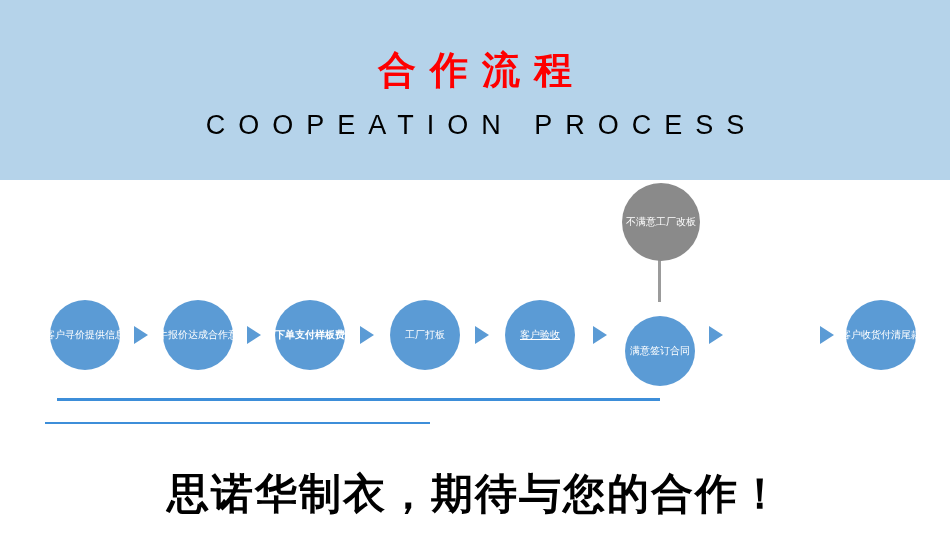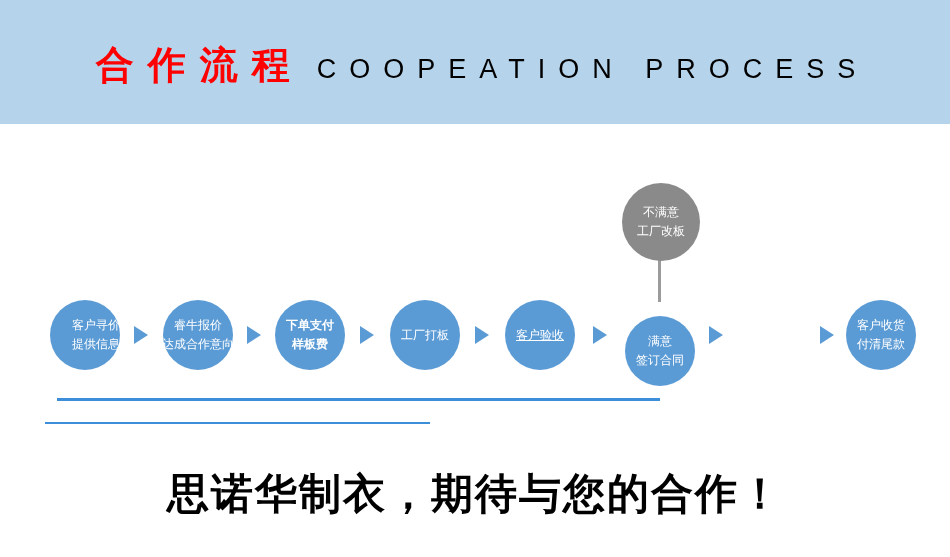--- a/index.html
+++ b/index.html
@@ -13,23 +13,24 @@
     height: 557px;
     background: #ffffff;
     overflow: hidden;
   }
 
   
   .banner {
     position: absolute;
     left: 0; top: 0;
     width: 950px;
-    height: 124px;
+    height: 180px;
     background: #b5d3ea;
     display: flex;
+    flex-direction: column;
     align-items: center;
     justify-content: center;
   }
   .banner h1 {
     color: #fe0000;
     font-size: 38px;
     font-weight: bold;
     letter-spacing: 14px;
     text-indent: 14px;
     margin-top: 6px;
@@ -50,24 +51,24 @@
     width: 950px;
     height: 300px;
   }
   .circle {
     position: absolute;
     width: 70px;
     height: 70px;
     border-radius: 50%;
     background: #5b9bd5;
     color: #ffffff;
-    font-size: 12px;
+    font-size: 10px;
     line-height: 1.55;
     display: flex;
-    flex-direction: column;
+    flex-direction: row;
     align-items: center;
     justify-content: center;
     text-align: center;
     white-space: nowrap;
   }
   .circle.gray {
     width: 78px;
     height: 78px;
     background: #8a8a8a;
   }
@@ -118,21 +119,21 @@
   </header>
 
   <div class="diagram">
 
     <div class="connector-v"></div>
     <div class="circle gray" style="left:622px; top:35px;">
       <span>不满意</span>
       <span>工厂改板</span>
     </div>
 
-    <div class="circle" style="left:50px; top:152px;align-items:flex-end;">
+    <div class="circle" style="left:50px; top:152px;">
       <span>客户寻价</span>
       <span>提供信息</span>
     </div>
     <div class="circle" style="left:163px; top:152px;">
       <span>睿牛报价</span>
       <span>达成合作意向</span>
     </div>
     <div class="circle" style="left:275px; top:152px;font-weight:bold;">
       <span>下单支付</span>
       <span>样板费</span>

